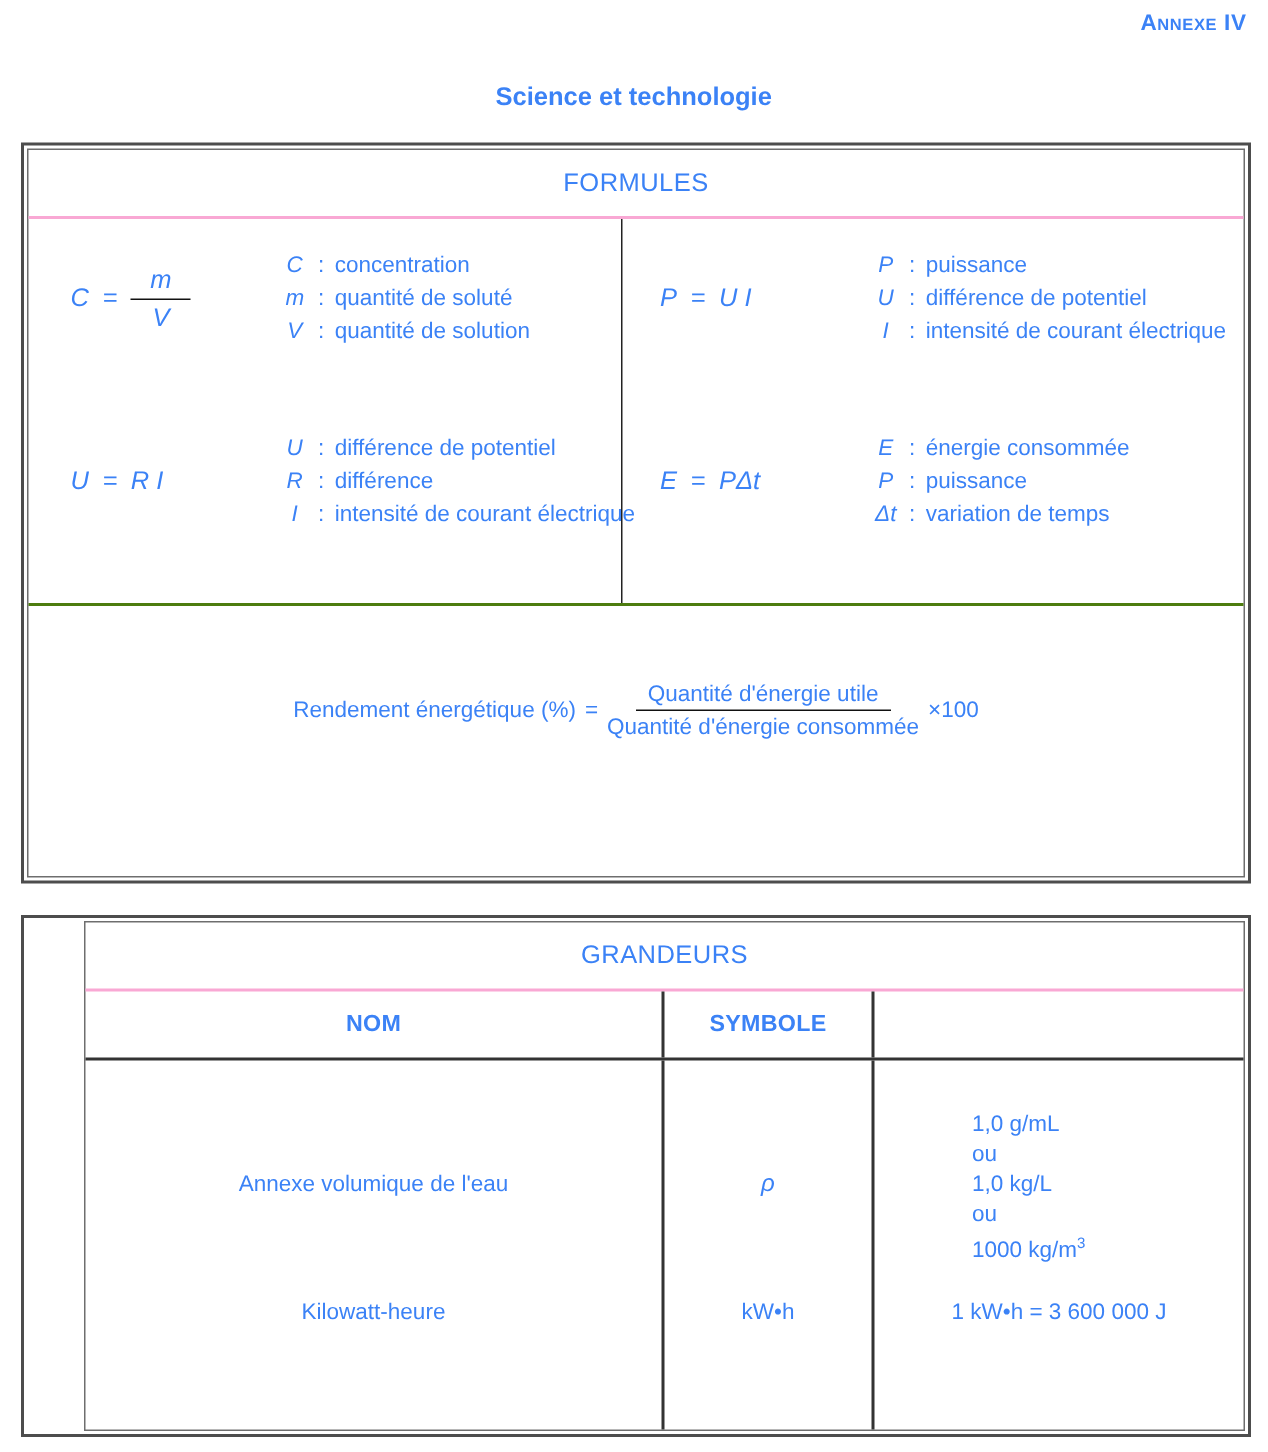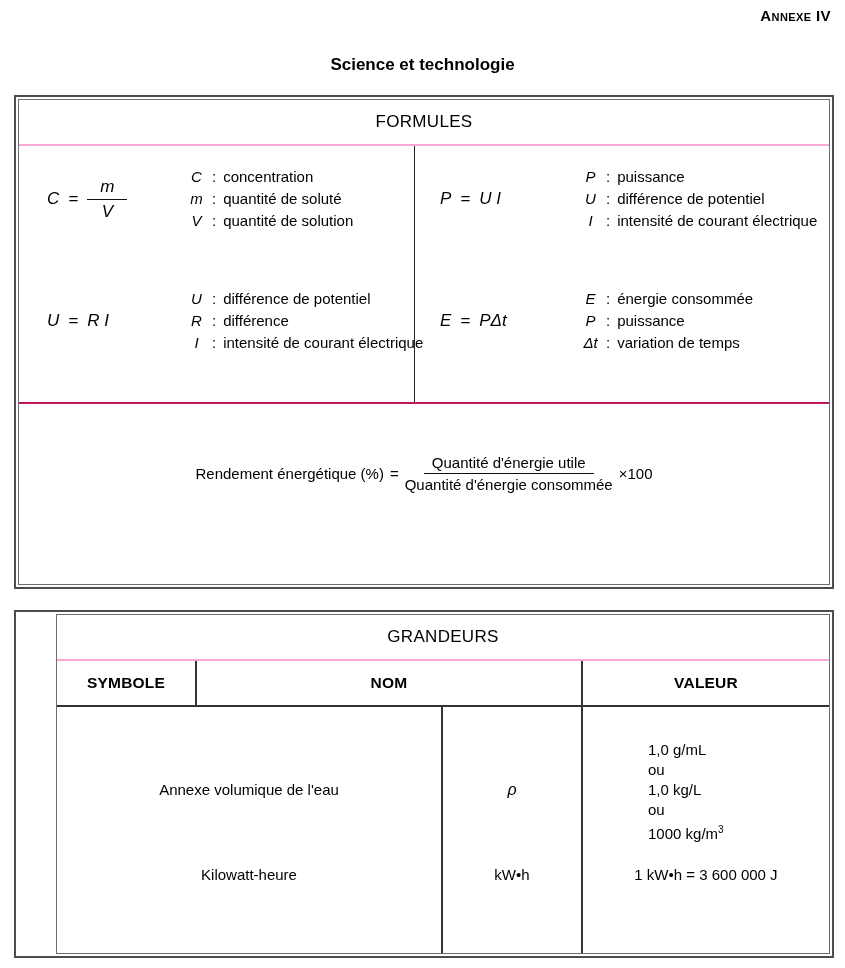--- a/index.html
+++ b/index.html
@@ -1,18 +1,18 @@
 <!DOCTYPE html>
 <html><head>
 <meta charset="utf-8">
 <style>
   html,body{margin:0;padding:0;background:#fff;}
   .page{
     position:relative;width:845px;height:968px;background:#ffffff;
-    font-family:"Liberation Sans", sans-serif;color:#000000;overflow:hidden;
+    font-family:"Liberation Sans", sans-serif;color:#3b82f6;overflow:hidden;
   }
   
   .annexe{
     position:absolute;top:7px;right:14px;font-weight:bold;font-size:15px;
     font-variant:small-caps;letter-spacing:.4px;
   }
   .title{
     position:absolute;top:32px;left:0;width:100%;text-align:center;
     font-weight:bold;font-size:19px;letter-spacing:.2px;
   }
@@ -51,21 +51,21 @@
   .frac{display:inline-flex;flex-direction:column;align-items:center;}
   .frac .num{padding:0 13px 2px 13px;border-bottom:1.5px solid #111;}
   .frac .den{padding-top:2px;}
   .f-col-left .defs{position:absolute;left:136px;}
   .f-col-right .defs{position:absolute;left:137px;}
   .defs{top:50%;transform:translateY(-50%);}
   .def-row{display:flex;align-items:baseline;line-height:22px;font-size:15px;white-space:nowrap;}
   .def-sym{width:27px;flex:none;text-align:center;font-style:italic;}
   .def-colon{flex:none;margin:0 7px 0 2px;}
   
-  .f-bottom{flex:1;border-top:2px solid #be185d;display:flex;justify-content:center;align-items:flex-start;padding-top:50px;}
+  .f-bottom{flex:1;border-top:2px solid #4d7c0f;display:flex;justify-content:center;align-items:flex-start;padding-top:50px;}
   .rend{display:flex;align-items:center;gap:6px;font-size:15px;}
   .rend .rfrac{display:inline-flex;flex-direction:column;align-items:center;}
   .rend .rfrac .num{padding:0 8px 2px 8px;border-bottom:1.2px solid #111;}
   .rend .rfrac .den{padding-top:2px;}
   
   .grandeurs{top:610px;height:348px;padding-left:40px;}
   .g-colheads{flex:none;height:44px;display:flex;border-bottom:2px solid #333;}
   .g-body{flex:1;display:flex;}
   .g-col-nom{width:384px;flex:none;border-right:2px solid #333;position:relative;}
   .g-col-sym{width:138px;flex:none;border-right:2px solid #333;position:relative;}
@@ -216,23 +216,22 @@
         </span>
       </div>
     </div>
   </div>
 
   <div class="tbl-outer grandeurs">
     <div class="tbl-inner">
       <div class="tbl-header">GRANDEURS</div>
 
       <div class="g-colheads">
+        <div class="hd g-col-nom">NOM</div>
         <div class="hd g-col-sym">SYMBOLE</div>
-        <div class="hd g-col-nom">NOM</div>
-        <div class="hd g-col-val">VALEUR</div>
       </div>
 
       <div class="g-body">
         <div class="g-col-nom">
           <div class="g-line nom1">Annexe volumique de l'eau</div>
           <div class="g-line nom2">Kilowatt-heure</div>
         </div>
         <div class="g-col-sym">
           <div class="g-line sym1 sym-rho">ρ</div>
           <div class="g-line sym2">kW•h</div>

